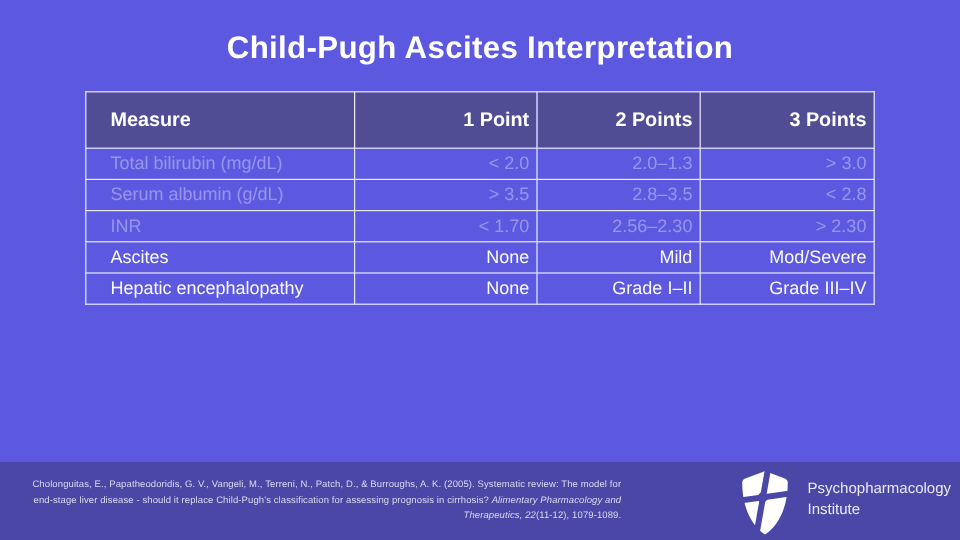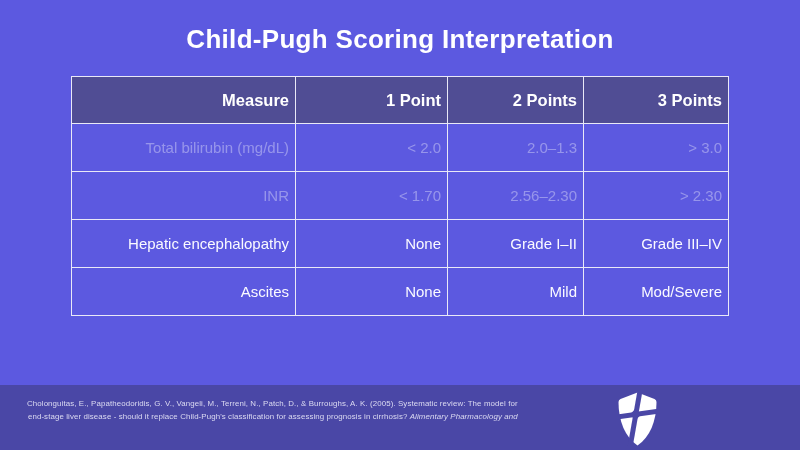--- a/index.html
+++ b/index.html
@@ -25,22 +25,22 @@
   table.cp th,table.cp td{
     border:1.6px solid var(--border,#e9e9f7);
     text-align:right;vertical-align:middle;
     padding:0 6px;box-sizing:border-box;
     overflow:hidden;white-space:nowrap;
   }
   table.cp th{
     background:var(--header-bg,#504d94);
     color:#ffffff;font-size:16.5px;font-weight:bold;height:47px;
   }
-  table.cp td{height:48px;font-size:15px;font-weight:400;}
-  table.cp th.left,table.cp td.left{text-align:right;padding-left:32px;margin-left:47px;}
+  table.cp td{height:26px;font-size:15px;font-weight:400;}
+  table.cp th.left,table.cp td.left{text-align:left;padding-left:20px;margin-left:47px;}
   tr.dimmed td{color:rgba(255,255,255,0.36);}
   tr.bright td{color:#fafaff;}
   .footer-band{
     position:absolute;left:0;top:385px;width:800px;height:65px;
     background:var(--band,#4a47a6);
   }
   .citation{
     position:absolute;left:27px;top:12px;
     color:#dcdbf2;font-size:7.9px;line-height:13px;letter-spacing:.1px;
   }
@@ -51,21 +51,21 @@
   .logo-text{
     position:absolute;left:56px;top:7px;
     color:#eceaf8;font-size:12.5px;line-height:17px;font-weight:400;
   }
 </style>
 </head>
 <body>
 
 <div class="slide">
 
-  <h1 class="title">Child-Pugh Scoring Interpretation</h1>
+  <h1 class="title">Child-Pugh Ascites Interpretation</h1>
 
   <div class="table-wrap">
     <table class="cp">
       <colgroup>
           <col class="c0">
           <col class="c1">
           <col class="c2">
           <col class="c3">
         </colgroup>
       <thead>
@@ -77,53 +77,64 @@
         </tr>
       </thead>
       <tbody>
         <tr class="dimmed">
           <td class="left">Total bilirubin (mg/dL)</td>
           <td>&lt; 2.0</td>
           <td>2.0–1.3</td>
           <td>&gt; 3.0</td>
         </tr>
         <tr class="dimmed">
+          <td class="left">Serum albumin (g/dL)</td>
+          <td>&gt; 3.5</td>
+          <td>2.8–3.5</td>
+          <td>&lt; 2.8</td>
+        </tr>
+        <tr class="dimmed">
           <td class="left">INR</td>
           <td>&lt; 1.70</td>
           <td>2.56–2.30</td>
           <td>&gt; 2.30</td>
         </tr>
         <tr class="bright">
+          <td class="left">Ascites</td>
+          <td>None</td>
+          <td>Mild</td>
+          <td>Mod/Severe</td>
+        </tr>
+        <tr class="bright">
           <td class="left">Hepatic encephalopathy</td>
           <td>None</td>
           <td>Grade I–II</td>
           <td>Grade III–IV</td>
-        </tr>
-        <tr class="bright">
-          <td class="left">Ascites</td>
-          <td>None</td>
-          <td>Mild</td>
-          <td>Mod/Severe</td>
         </tr>
       </tbody>
     </table>
   </div>
 
   <div class="footer-band">
 
     <div class="citation">
       <div class="line"><span>Cholonguitas, E., Papatheodoridis, G. V., Vangeli, M., Terreni, N., Patch, D., &amp; Burroughs, A. K. (2005). Systematic review: The model for</span></div>
       <div class="line"><span>end-stage liver disease - should it replace Child-Pugh's classification for assessing prognosis in cirrhosis? </span><span class="it">Alimentary Pharmacology and</span></div>
+      <div class="line"><span class="it">Therapeutics, 22</span><span>(11-12), 1079-1089.</span></div>
     </div>
 
     <div class="logo">
       <svg width="41" height="54" viewBox="0 0 41 54">
         <path d="M20.5 0.5 L37.5 7 Q39.5 7.8 39.5 10 C39.5 29 33 45 20.5 53.5 C8 45 1.5 29 1.5 10 Q1.5 7.8 3.5 7 Z" fill="#ffffff"></path>
         <g fill="var(--band,#4a47a6)">
           <rect x="16.3" y="-5" width="5" height="64" transform="rotate(10 18.5 22.5)"></rect>
           <rect x="-5" y="20" width="51" height="5" transform="rotate(-8 18.5 22.5)"></rect>
           <rect x="14.5" y="18.5" width="8" height="8" transform="rotate(45 18.5 22.5)"></rect>
         </g>
       </svg>
+      <div class="logo-text">
+        <div>Psychopharmacology</div>
+        <div>Institute</div>
+      </div>
     </div>
 
   </div>
 </div>
 
 </body></html>

